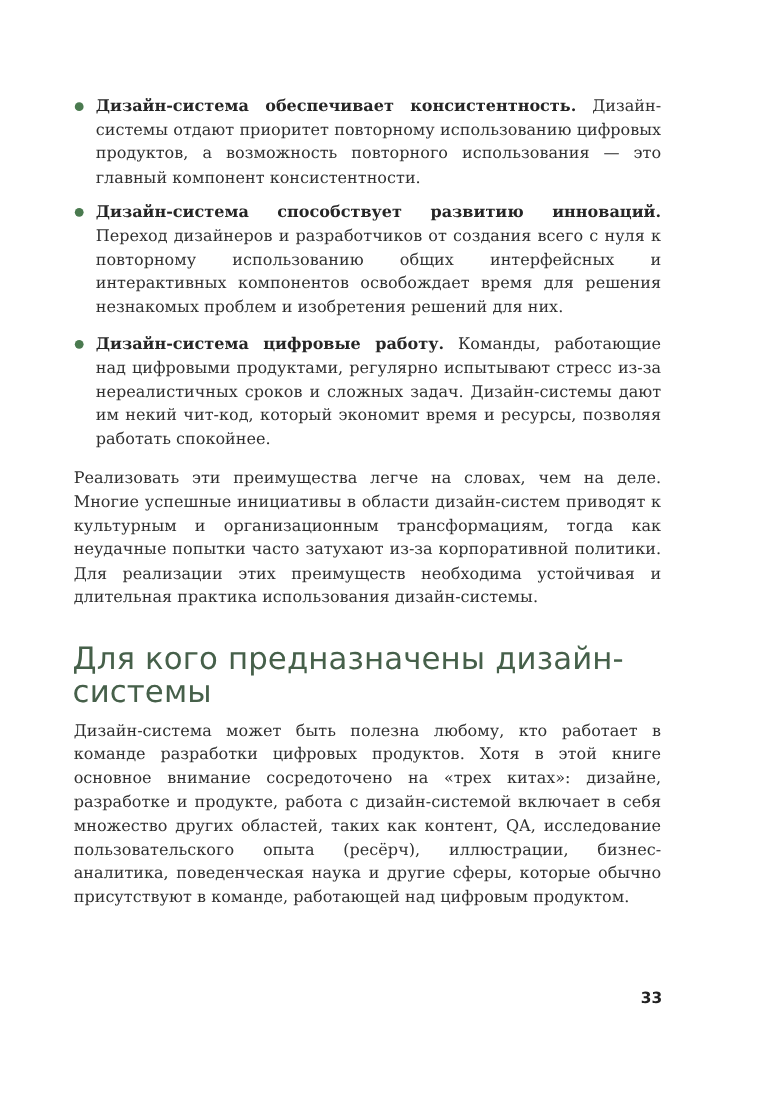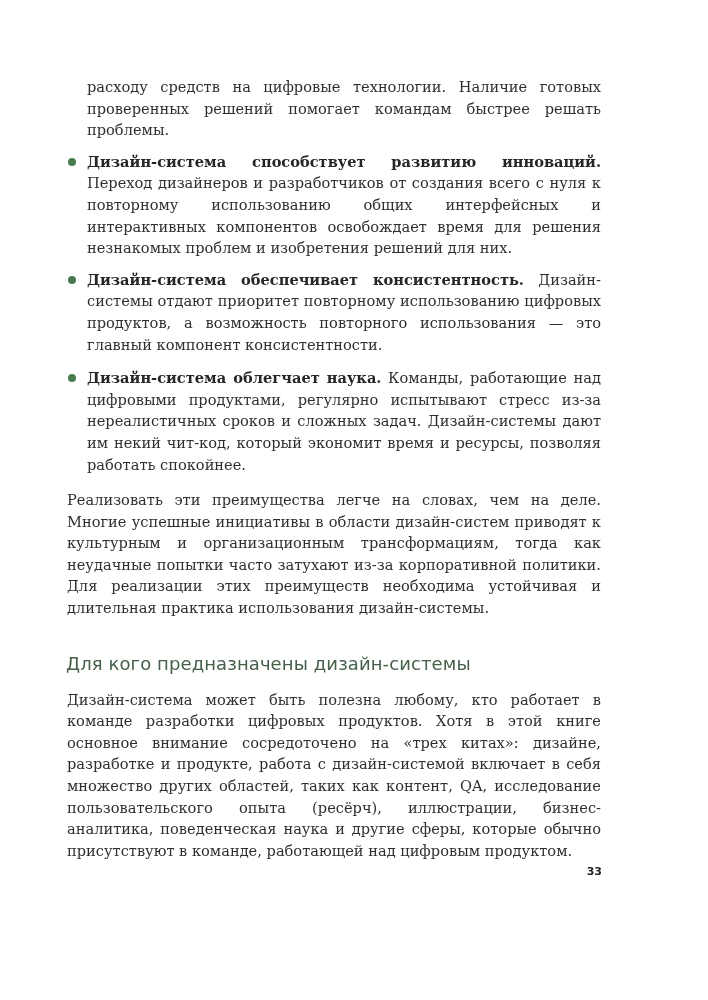--- a/index.html
+++ b/index.html
@@ -10,50 +10,49 @@
   }
   .page { position:absolute; left:87px; top:76px; width:514px; }
   p, .li-text { margin:0; font-size:14.6px; line-height:21.6px; text-align:justify; hyphens:manual; }
   .para { margin:0; }
   .list { list-style:none; margin:0; padding:0; }
   .li { position:relative; padding-left:0; margin-top:8px; }
   .bullet { position:absolute; left:-19px; top:7px; width:8px; height:8px; border-radius:50%; }
   b { font-weight:bold; color:#262626; }
   .heading {
     font-family: "DejaVu Sans", "Liberation Sans", sans-serif;
-    font-size:18px; font-weight:normal; margin:0; line-height:30px;
+    font-size:28px; font-weight:normal; margin:0; line-height:30px;
     letter-spacing:0.1px;
   }
   .page-number {
-    position:absolute; left:570px; top:865px; width:32px; text-align:right;
-    font-family: "DejaVu Sans", "Liberation Sans", sans-serif; font-weight:bold; font-size:11px; color:#222;
+    position:absolute; left:570px; top:900px; width:32px; text-align:right;
+    font-family: "DejaVu Sans", "Liberation Sans", sans-serif; font-weight:bold; font-size:14px; color:#222;
   }
 </style>
 </head>
 <body style="color: rgb(47, 47, 47);">
 
 <div class="page">
-  <p class="para" style="padding-left:0;">расходу средств на цифровые технологии. Наличие готовых проверенных решений помогает командам быстрее решать проблемы.</p>
 
   <ul class="list">
     <li class="li" style="margin-top:10px;">
       <span class="bullet" style="background: rgb(74, 122, 79);"></span>
-      <p class="li-text"><b>Дизайн-система способствует развитию инноваций.</b><span> Переход дизайнеров и разработчиков от создания всего с нуля к повторному использованию общих интерфейсных и интерактивных компонентов освобождает время для решения незнакомых проблем и изобретения решений для них.</span></p>
+      <p class="li-text"><b>Дизайн-система обеспечивает консистентность.</b><span> Дизайн-системы отдают приоритет повторному использованию цифровых продуктов, а возможность повторного использования — это главный компонент консистентности.</span></p>
     </li>
     <li class="li" style="margin-top:10px;">
       <span class="bullet" style="background: rgb(74, 122, 79);"></span>
-      <p class="li-text"><b>Дизайн-система обеспечивает консистентность.</b><span> Дизайн-системы отдают приоритет повторному использованию цифровых продуктов, а возможность повторного использования — это главный компонент консистентности.</span></p>
+      <p class="li-text"><b>Дизайн-система способствует развитию инноваций.</b><span> Переход дизайнеров и разработчиков от создания всего с нуля к повторному использованию общих интерфейсных и интерактивных компонентов освобождает время для решения незнакомых проблем и изобретения решений для них.</span></p>
     </li>
   </ul>
 
 
   <ul class="list">
     <li class="li" style="margin-top:12px;">
       <span class="bullet" style="background: rgb(74, 122, 79);"></span>
-      <p class="li-text"><b>Дизайн-система облегчает наука.</b><span> Команды, работающие над цифровыми продуктами, регулярно испытывают стресс из-за нереалистичных сроков и сложных задач. Дизайн-системы дают им некий чит-код, который экономит время и ресурсы, позволяя работать спокойнее.</span></p>
+      <p class="li-text"><b>Дизайн-система цифровые работу.</b><span> Команды, работающие над цифровыми продуктами, регулярно испытывают стресс из-за нереалистичных сроков и сложных задач. Дизайн-системы дают им некий чит-код, который экономит время и ресурсы, позволяя работать спокойнее.</span></p>
     </li>
   </ul>
 
   <p class="para" style="margin-left:-20px; width:534px; margin-top:14px;">Реализовать эти преимущества легче на словах, чем на деле. Многие успешные инициативы в области дизайн-систем приводят к культурным и организационным трансформациям, тогда как неудачные попытки часто затухают из-за корпоративной политики. Для реализации этих преимуществ необходима устойчивая и длительная практика использования дизайн-системы.</p>
 
   <h2 class="heading" style="margin-left: -21px; margin-top: 30px; color: rgb(70, 96, 74);">Для кого предназначены дизайн-системы</h2>
 
   <p class="para" style="margin-left:-20px; width:534px; margin-top:10px;">Дизайн-система может быть полезна любому, кто работает в команде разработки цифровых продуктов. Хотя в этой книге основное внимание сосредоточено на «трех китах»: дизайне, разработке и продукте, работа с дизайн-системой включает в себя множество других областей, таких как контент, QA, исследование пользовательского опыта (ресёрч), иллюстрации, бизнес-аналитика, поведенческая наука и другие сферы, которые обычно присутствуют в команде, работающей над цифровым продуктом.</p>
 
 </div>

